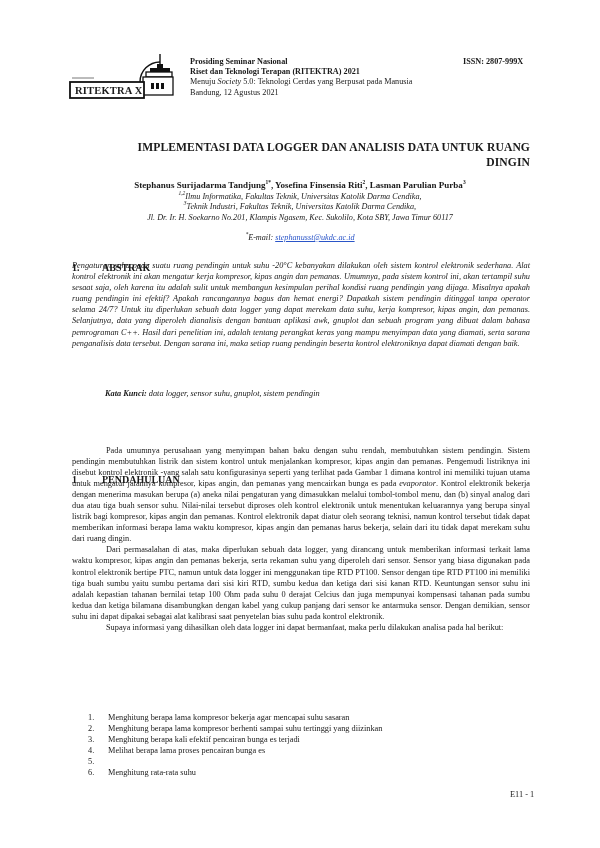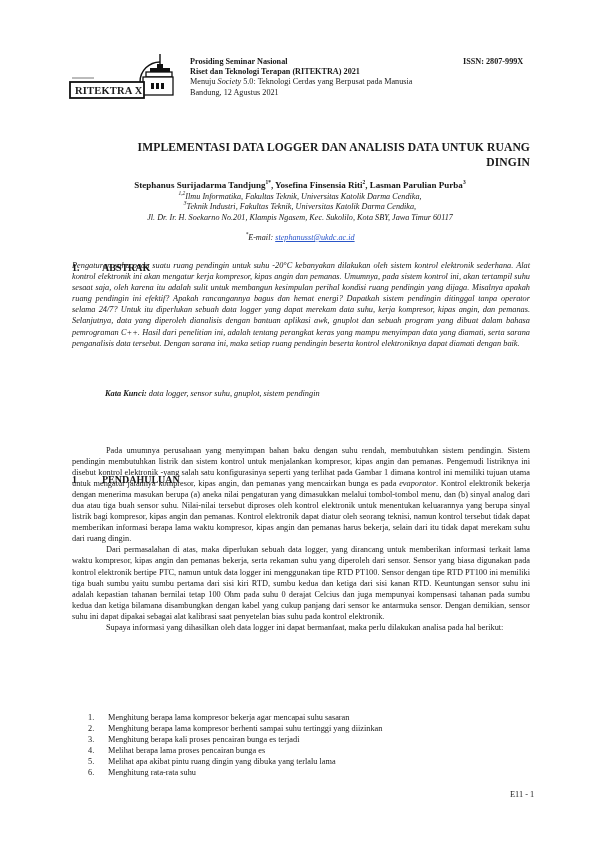--- a/index.html
+++ b/index.html
@@ -113,29 +113,28 @@
     <li>
         <span class="n">1.</span>
         <span>Menghitung berapa lama kompresor bekerja agar mencapai suhu sasaran</span>
       </li>
     <li>
         <span class="n">2.</span>
         <span>Menghitung berapa lama kompresor berhenti sampai suhu tertinggi yang diizinkan</span>
       </li>
     <li>
         <span class="n">3.</span>
-        <span>Menghitung berapa kali proses pencairan bunga es terjadi</span>
+        <span>Menghitung berapa kali efektif pencairan bunga es terjadi</span>
       </li>
     <li>
         <span class="n">4.</span>
         <span>Melihat berapa lama proses pencairan bunga es</span>
       </li>
     <li>
         <span class="n">5.</span>
-        <span>Melihat apa akibat pintu ruang dingin yang dibuka yang terlalu lama</span>
       </li>
     <li>
         <span class="n">6.</span>
         <span>Menghitung rata-rata suhu</span>
       </li>
   </ol>
 
   <div class="footer">E11 - 1</div>
 </div>
 

